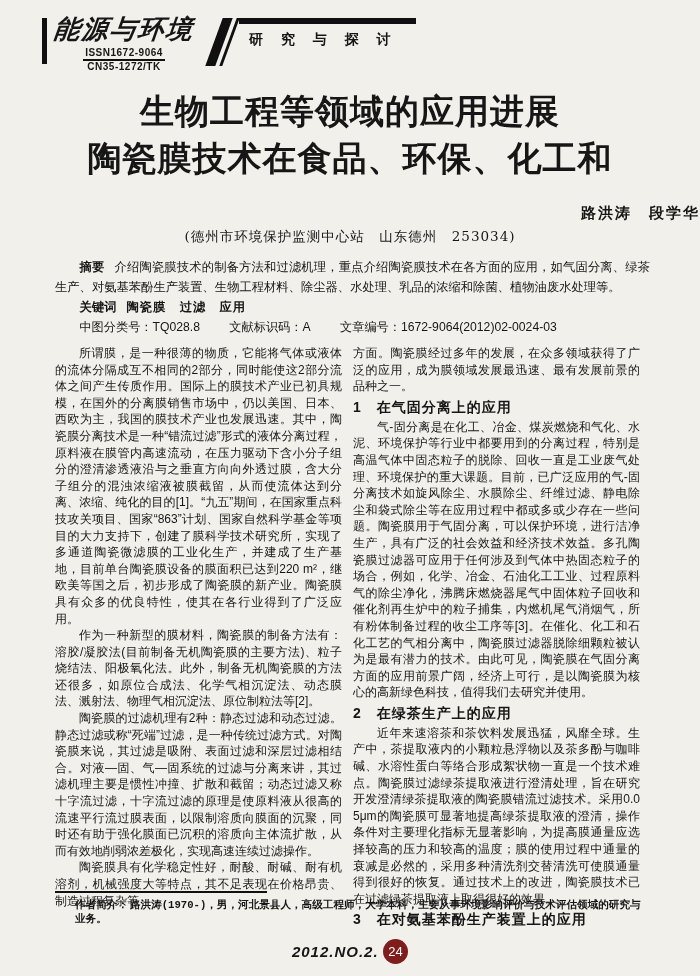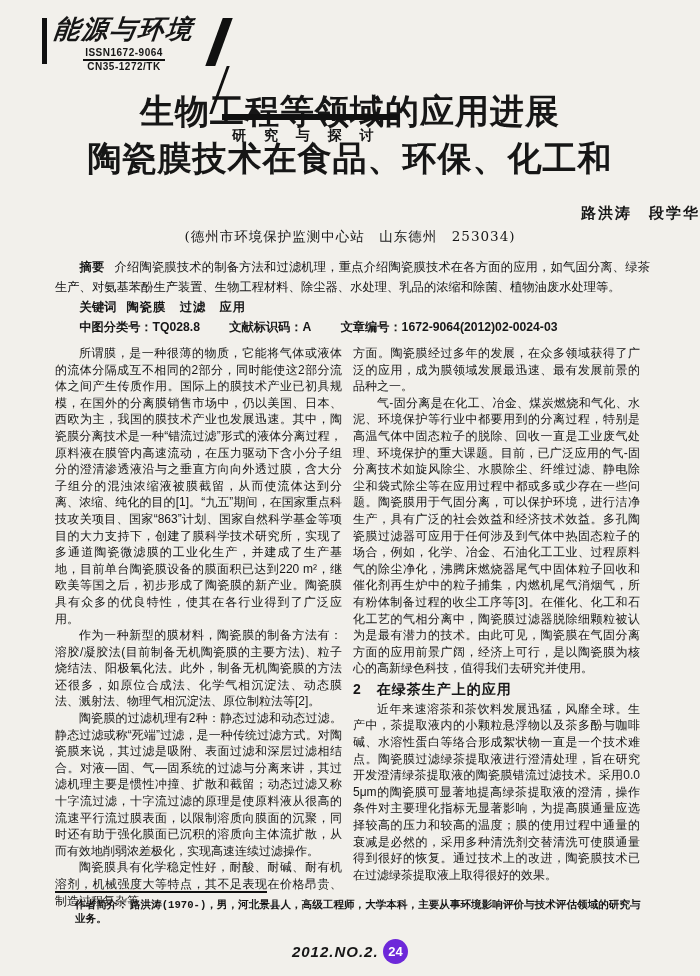--- a/index.html
+++ b/index.html
@@ -20,21 +20,21 @@
   .logo-main { text-align:center; }
   .logo-text {
     font-family:"DejaVu Serif", serif;
     font-style:italic; font-weight:bold;
     font-size:26px; line-height:26px; letter-spacing:2px;
     transform:skewX(-6deg);
   }
   .issn { display:inline-block; font-size:10px; font-weight:bold; letter-spacing:.5px;
           border-bottom:2px solid #101010; padding:0 2px 1px; margin-top:1px; }
   .cn   { font-size:10px; font-weight:bold; letter-spacing:.5px; }
-  .badge { display:flex; margin-left:20px; margin-top:2px;flex-direction:column; }
+  .badge { display:flex; margin-left:20px; margin-top:2px; }
   .slant { background:#101010; transform:skewX(-20deg); }
   .slant-thick { width:10px; height:48px; }
   .slant-thin  { width:3px;  height:48px; margin-left:4px; }
   .badge-box {
     margin-left:8px; border-top:6px solid #101010;
     padding:7px 18px 0 10px; min-width:120px;
     font-size:14px; font-weight:bold; letter-spacing:7px; white-space:nowrap;
   }
   
   .title { margin:88px 40px 0; text-align:center; font-weight:900;
@@ -42,41 +42,41 @@
   .authors { margin-top:22px; text-align:right; font-size:15px; font-weight:bold; letter-spacing:2px; }
   .affiliation { margin-top:5px; text-align:center; font-size:13.5px;
                  font-family:"DejaVu Serif", serif; letter-spacing:1px; }
   
   .abstract { margin:12px 50px 0 55px; font-size:12.3px; line-height:19.5px;
               text-align:justify; word-break:break-all;
               font-family:"DejaVu Serif", serif; text-indent:2em; }
   .abstract .label, .keywords .label { font-weight:bold; font-family:"Liberation Sans", sans-serif; margin-right:10px; }
   .keywords { margin:2px 50px 0 55px; font-size:12.3px; font-weight:bold; text-indent:2em; }
   .keywords .kw-text { letter-spacing:1px; }
-  .meta { margin:3px 50px 0 55px; font-size:12.2px; font-weight:bold; text-indent:2em; }
+  .meta { margin:3px 50px 0 55px; font-size:12.2px; font-weight:normal; text-indent:2em; }
   .meta span { margin-right:26px; }
   
   .columns { display:flex; gap:11px; margin:9px 50px 0 55px; }
   .col { width:287px; }
   .col p { margin:0; font-size:12px; line-height:16.6px; text-align:justify;
            word-break:break-all; text-indent:2em; }
   .col p.cont { text-indent:0; }
   .col h3 { margin:3px 0 2px; font-size:14px; line-height:19px; font-weight:bold; letter-spacing:1px; }
   
   .footnote-area { position:absolute; left:0; right:0; top:891px; }
   .foot-rule { margin-left:55px; width:212px; border-top:2px solid #101010; }
   .footnote { margin:5px 50px 0 75px; font-size:10.6px; font-weight:bold;
               font-family:Liberation Mono, monospace; line-height:14px; }
   .footnote .fn-label { margin-right:2px; }
   .page-footer { position:absolute; bottom:12px; left:0; right:0; text-align:center; }
   .issue { font-family:Liberation Sans, sans-serif; font-style:italic; font-weight:bold;
            font-size:15px; letter-spacing:1px; vertical-align:middle; }
   .page-num { display:inline-block; vertical-align:middle; 
-              width:25px; height:25px; border-radius:50%; background:#6d28d9;
-              color:#ffffff; font-size:13px; font-weight:bold; line-height:25px; text-align:center; }
+              width:25px; height:25px; border-radius:50%; background:#7f1d1d;
+              color:#ffffff; font-size:13px; font-weight:normal; line-height:25px; text-align:center; }
 </style>
 </head>
 <body>
 
 <div class="page">
 
   <div class="header">
     <div class="logo">
       <div class="logo-bar"></div>
       <div class="logo-main">
@@ -112,23 +112,25 @@
 
   <div class="columns">
     <div class="col">
       <p>所谓膜，是一种很薄的物质，它能将气体或液体的流体分隔成互不相同的2部分，同时能使这2部分流体之间产生传质作用。国际上的膜技术产业已初具规模，在国外的分离膜销售市场中，仍以美国、日本、西欧为主，我国的膜技术产业也发展迅速。其中，陶瓷膜分离技术是一种“错流过滤”形式的液体分离过程，原料液在膜管内高速流动，在压力驱动下含小分子组分的澄清渗透液沿与之垂直方向向外透过膜，含大分子组分的混浊浓缩液被膜截留，从而使流体达到分离、浓缩、纯化的目的[1]。“九五”期间，在国家重点科技攻关项目、国家“863”计划、国家自然科学基金等项目的大力支持下，创建了膜科学技术研究所，实现了多通道陶瓷微滤膜的工业化生产，并建成了生产基地，目前单台陶瓷膜设备的膜面积已达到220 m²，继欧美等国之后，初步形成了陶瓷膜的新产业。陶瓷膜具有众多的优良特性，使其在各行业得到了广泛应用。</p>
       <p>作为一种新型的膜材料，陶瓷膜的制备方法有：溶胶/凝胶法(目前制备无机陶瓷膜的主要方法)、粒子烧结法、阳极氧化法。此外，制备无机陶瓷膜的方法还很多，如原位合成法、化学气相沉淀法、动态膜法、溅射法、物理气相沉淀法、原位制粒法等[2]。</p>
       <p>陶瓷膜的过滤机理有2种：静态过滤和动态过滤。静态过滤或称“死端”过滤，是一种传统过滤方式。对陶瓷膜来说，其过滤是吸附、表面过滤和深层过滤相结合。对液—固、气—固系统的过滤与分离来讲，其过滤机理主要是惯性冲撞、扩散和截留；动态过滤又称十字流过滤，十字流过滤的原理是使原料液从很高的流速平行流过膜表面，以限制溶质向膜面的沉聚，同时还有助于强化膜面已沉积的溶质向主体流扩散，从而有效地削弱浓差极化，实现高速连续过滤操作。</p>
       <p>陶瓷膜具有化学稳定性好，耐酸、耐碱、耐有机溶剂，机械强度大等特点，其不足表现在价格昂贵、制造过程复杂等</p>
     </div>
     <div class="col">
       <p class="cont">方面。陶瓷膜经过多年的发展，在众多领域获得了广泛的应用，成为膜领域发展最迅速、最有发展前景的品种之一。</p>
+      <h3>1　在气固分离上的应用</h3>
       <p>气-固分离是在化工、冶金、煤炭燃烧和气化、水泥、环境保护等行业中都要用到的分离过程，特别是高温气体中固态粒子的脱除、回收一直是工业废气处理、环境保护的重大课题。目前，已广泛应用的气-固分离技术如旋风除尘、水膜除尘、纤维过滤、静电除尘和袋式除尘等在应用过程中都或多或少存在一些问题。陶瓷膜用于气固分离，可以保护环境，进行洁净生产，具有广泛的社会效益和经济技术效益。多孔陶瓷膜过滤器可应用于任何涉及到气体中热固态粒子的场合，例如，化学、冶金、石油化工工业、过程原料气的除尘净化，沸腾床燃烧器尾气中固体粒子回收和催化剂再生炉中的粒子捕集，内燃机尾气消烟气，所有粉体制备过程的收尘工序等[3]。在催化、化工和石化工艺的气相分离中，陶瓷膜过滤器脱除细颗粒被认为是最有潜力的技术。由此可见，陶瓷膜在气固分离方面的应用前景广阔，经济上可行，是以陶瓷膜为核心的高新绿色科技，值得我们去研究并使用。</p>
       <h3>2　在绿茶生产上的应用</h3>
       <p>近年来速溶茶和茶饮料发展迅猛，风靡全球。生产中，茶提取液内的小颗粒悬浮物以及茶多酚与咖啡碱、水溶性蛋白等络合形成絮状物一直是一个技术难点。陶瓷膜过滤绿茶提取液进行澄清处理，旨在研究开发澄清绿茶提取液的陶瓷膜错流过滤技术。采用0.05μm的陶瓷膜可显著地提高绿茶提取液的澄清，操作条件对主要理化指标无显著影响，为提高膜通量应选择较高的压力和较高的温度；膜的使用过程中通量的衰减是必然的，采用多种清洗剂交替清洗可使膜通量得到很好的恢复。通过技术上的改进，陶瓷膜技术已在过滤绿茶提取液上取得很好的效果。</p>
+      <h3>3　在对氨基苯酚生产装置上的应用</h3>
     </div>
   </div>
 
   <div class="footnote-area">
     <div class="foot-rule"></div>
     <p class="footnote"><span class="fn-label">作者简介：</span><span>路洪涛(1970-)，男，河北景县人，高级工程师，大学本科，主要从事环境影响评价与技术评估领域的研究与业务。</span></p>
   </div>
 
   <div class="page-footer">
     <span class="issue">2012.NO.2.</span>

